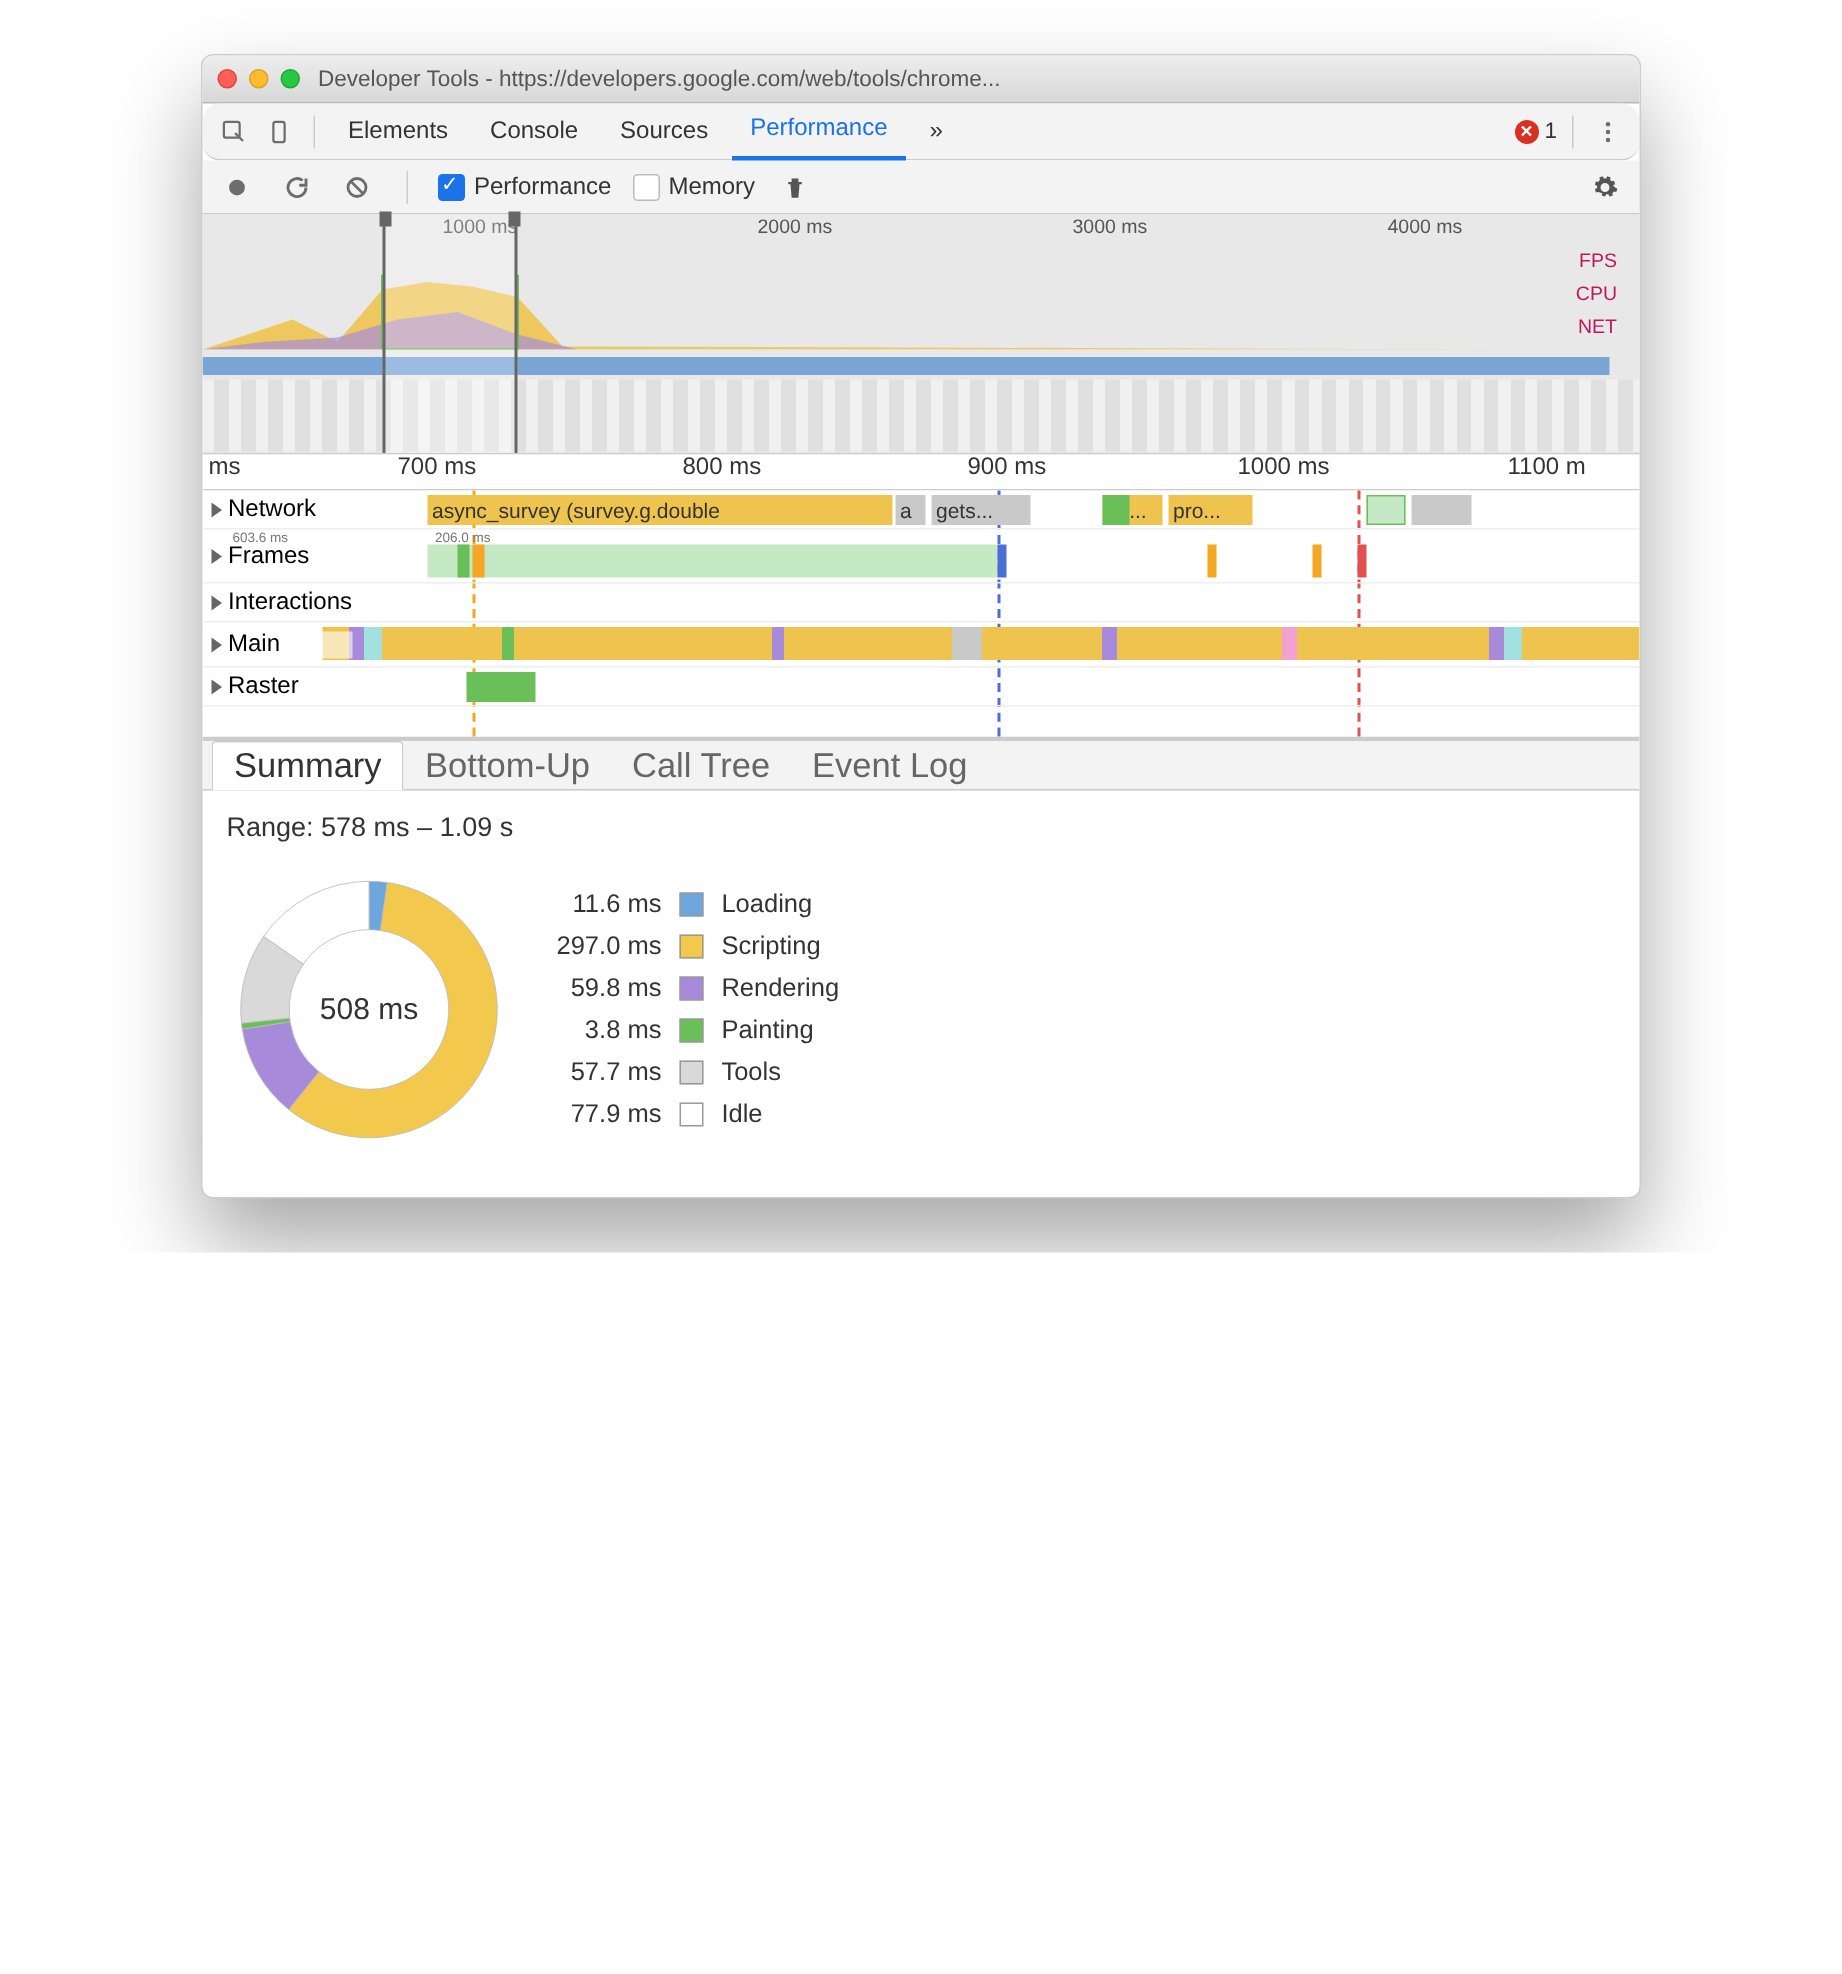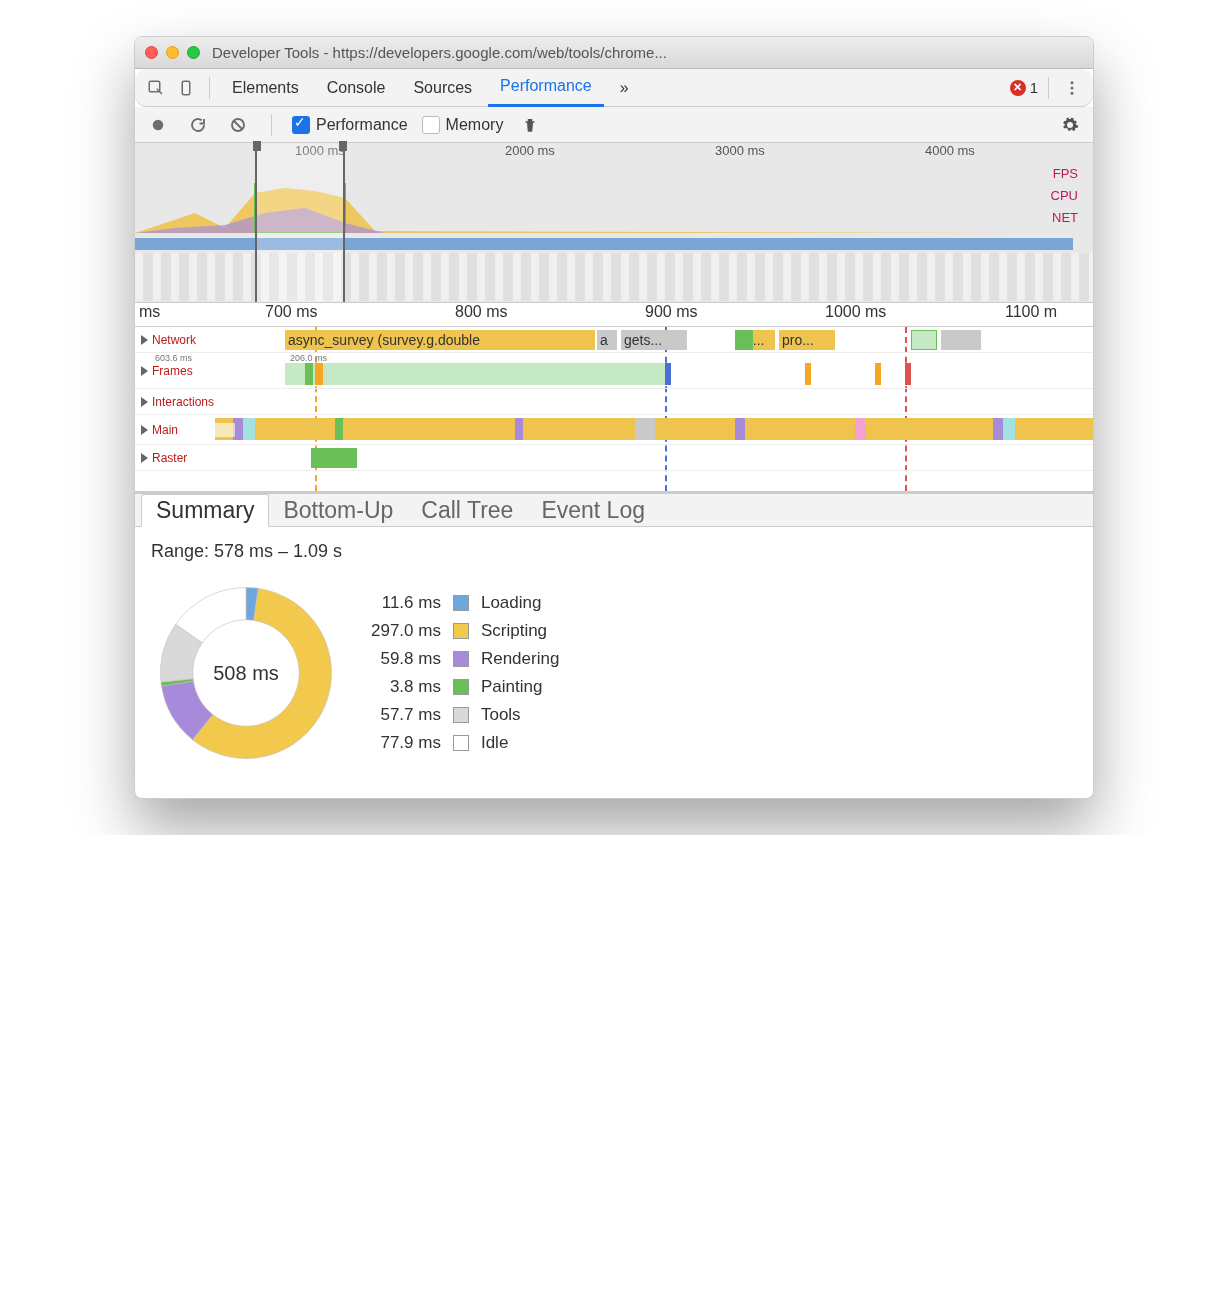--- a/index.html
+++ b/index.html
@@ -32,21 +32,21 @@
   .ov-labels { position:absolute; right:15px; top:20px; font-size:13px; color:#be185d; font-weight:normal; line-height:22px; text-align:right;}
   .ov-cpu { position:absolute; left:0; right:20px; top:40px; height:50px;}
   .ov-net { position:absolute; left:0; right:20px; top:95px; height:12px; background:#7aa6d6;}
   .ov-film { position:absolute; left:0; right:0; top:110px; height:48px; background:repeating-linear-gradient(90deg,#f0f0f0 0 8px,#e0e0e0 8px 18px);}
   .ov-sel { position:absolute; top:0; bottom:0; left:120px; width:90px; border-left:2px solid #666; border-right:2px solid #666; background:rgba(255,255,255,0.25);}
   .ov-handle{position:absolute;top:-2px;width:8px;height:10px;background:#666;}
   .timeline-ruler { display:flex; height:24px; border-bottom:1px solid #ccc; font-size:16px; color:#333; background:#fff; position:relative;}
   .timeline-ruler span{position:absolute;}
   .flame { background:#fff;}
   .flame-row { display:flex; align-items:center; min-height:26px; border-bottom:1px solid #eee; position:relative;}
-  .flame-label { width:100px; padding-left:6px; display:flex; align-items:center; gap:4px; font-size:12px; color:#b91c1c; cursor:pointer; z-index:2; background:rgba(255,255,255,0.6);}
+  .flame-label { width:100px; padding-left:6px; display:flex; align-items:center; gap:4px; font-size:16px; color:#000000; cursor:pointer; z-index:2; background:rgba(255,255,255,0.6);}
   .disclosure{display:inline-block;width:0;height:0;border-top:5px solid transparent;border-bottom:5px solid transparent;border-left:7px solid #666;}
   .flame-track{position:absolute;left:0;right:0;top:0;bottom:0;}
   .bar{position:absolute;top:3px;height:20px;font-size:14px;color:#333;overflow:hidden;white-space:nowrap;padding:0 3px;display:flex;align-items:center;}
   .mini{height:22px;top:2px;}
   .detail-tabs { display:flex; height:36px; border-top:3px solid #ccc; border-bottom:1px solid #ccc; background:#f3f3f3; align-items:stretch; padding-left:6px;}
   .dtab { padding:0 14px; display:flex; align-items:center; color:#666; font-size:23px; cursor:pointer;}
   .dtab.active { background:#fff; border:1px solid #ccc; border-bottom:1px solid #fff; color:#333; border-radius:3px 3px 0 0; margin-bottom:-1px;}
   .summary { padding:14px 16px 30px; display:flex; flex-direction:column; gap:16px;}
   .range { font-size:18px; color:#333;}
   .summary-body { display:flex; gap:30px; align-items:center;}

